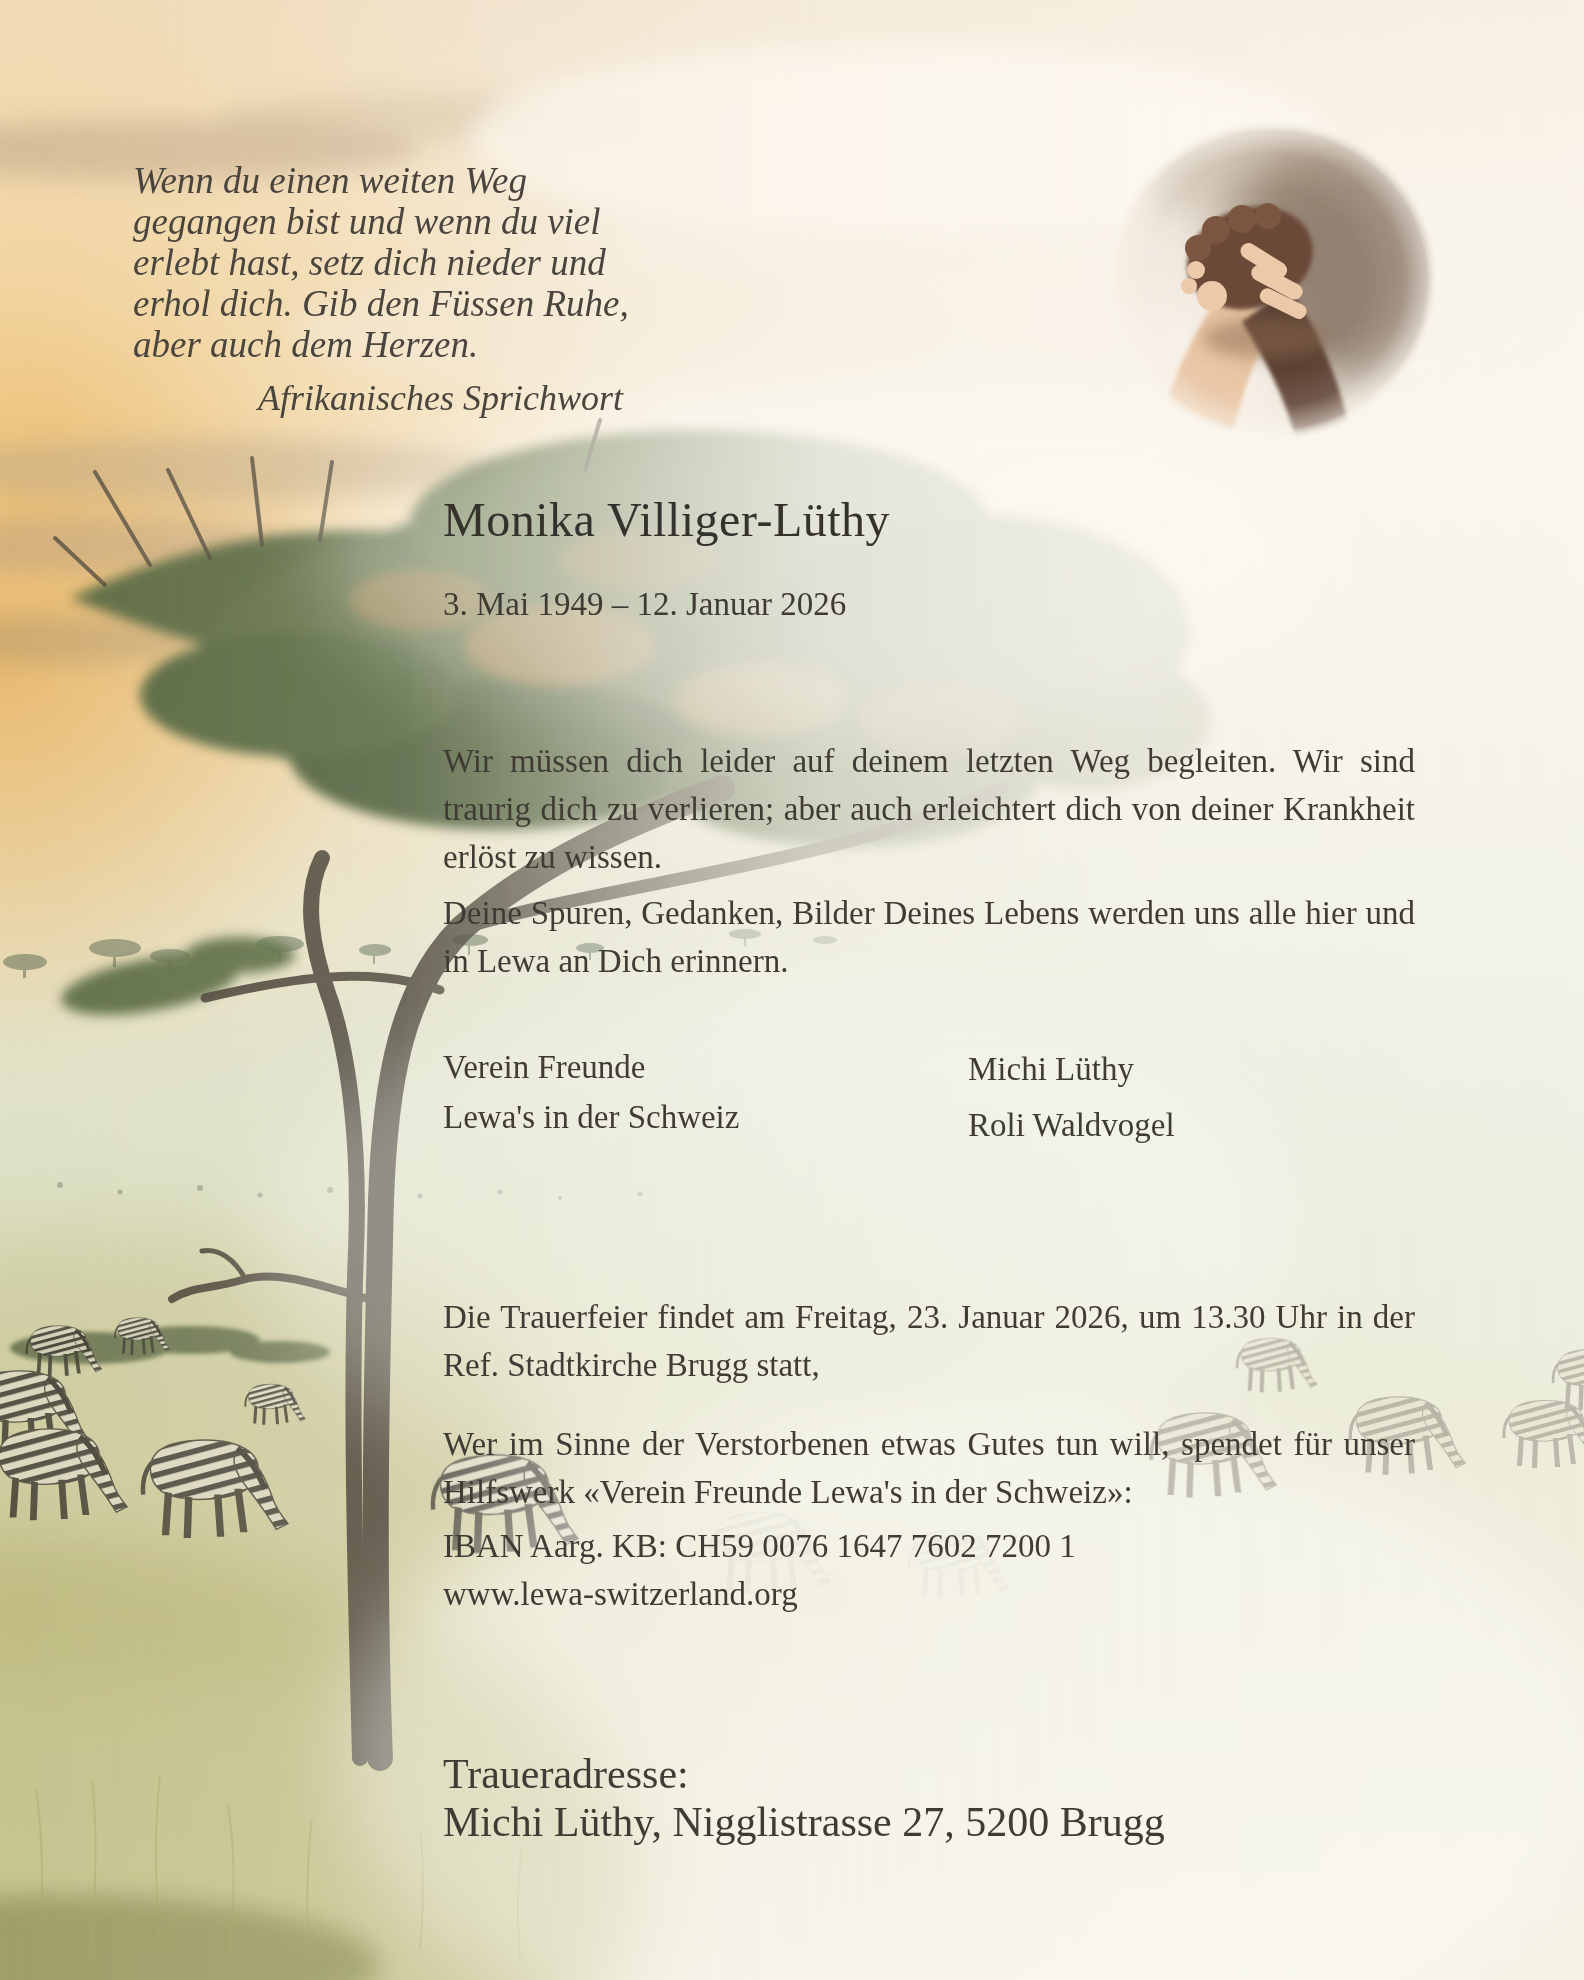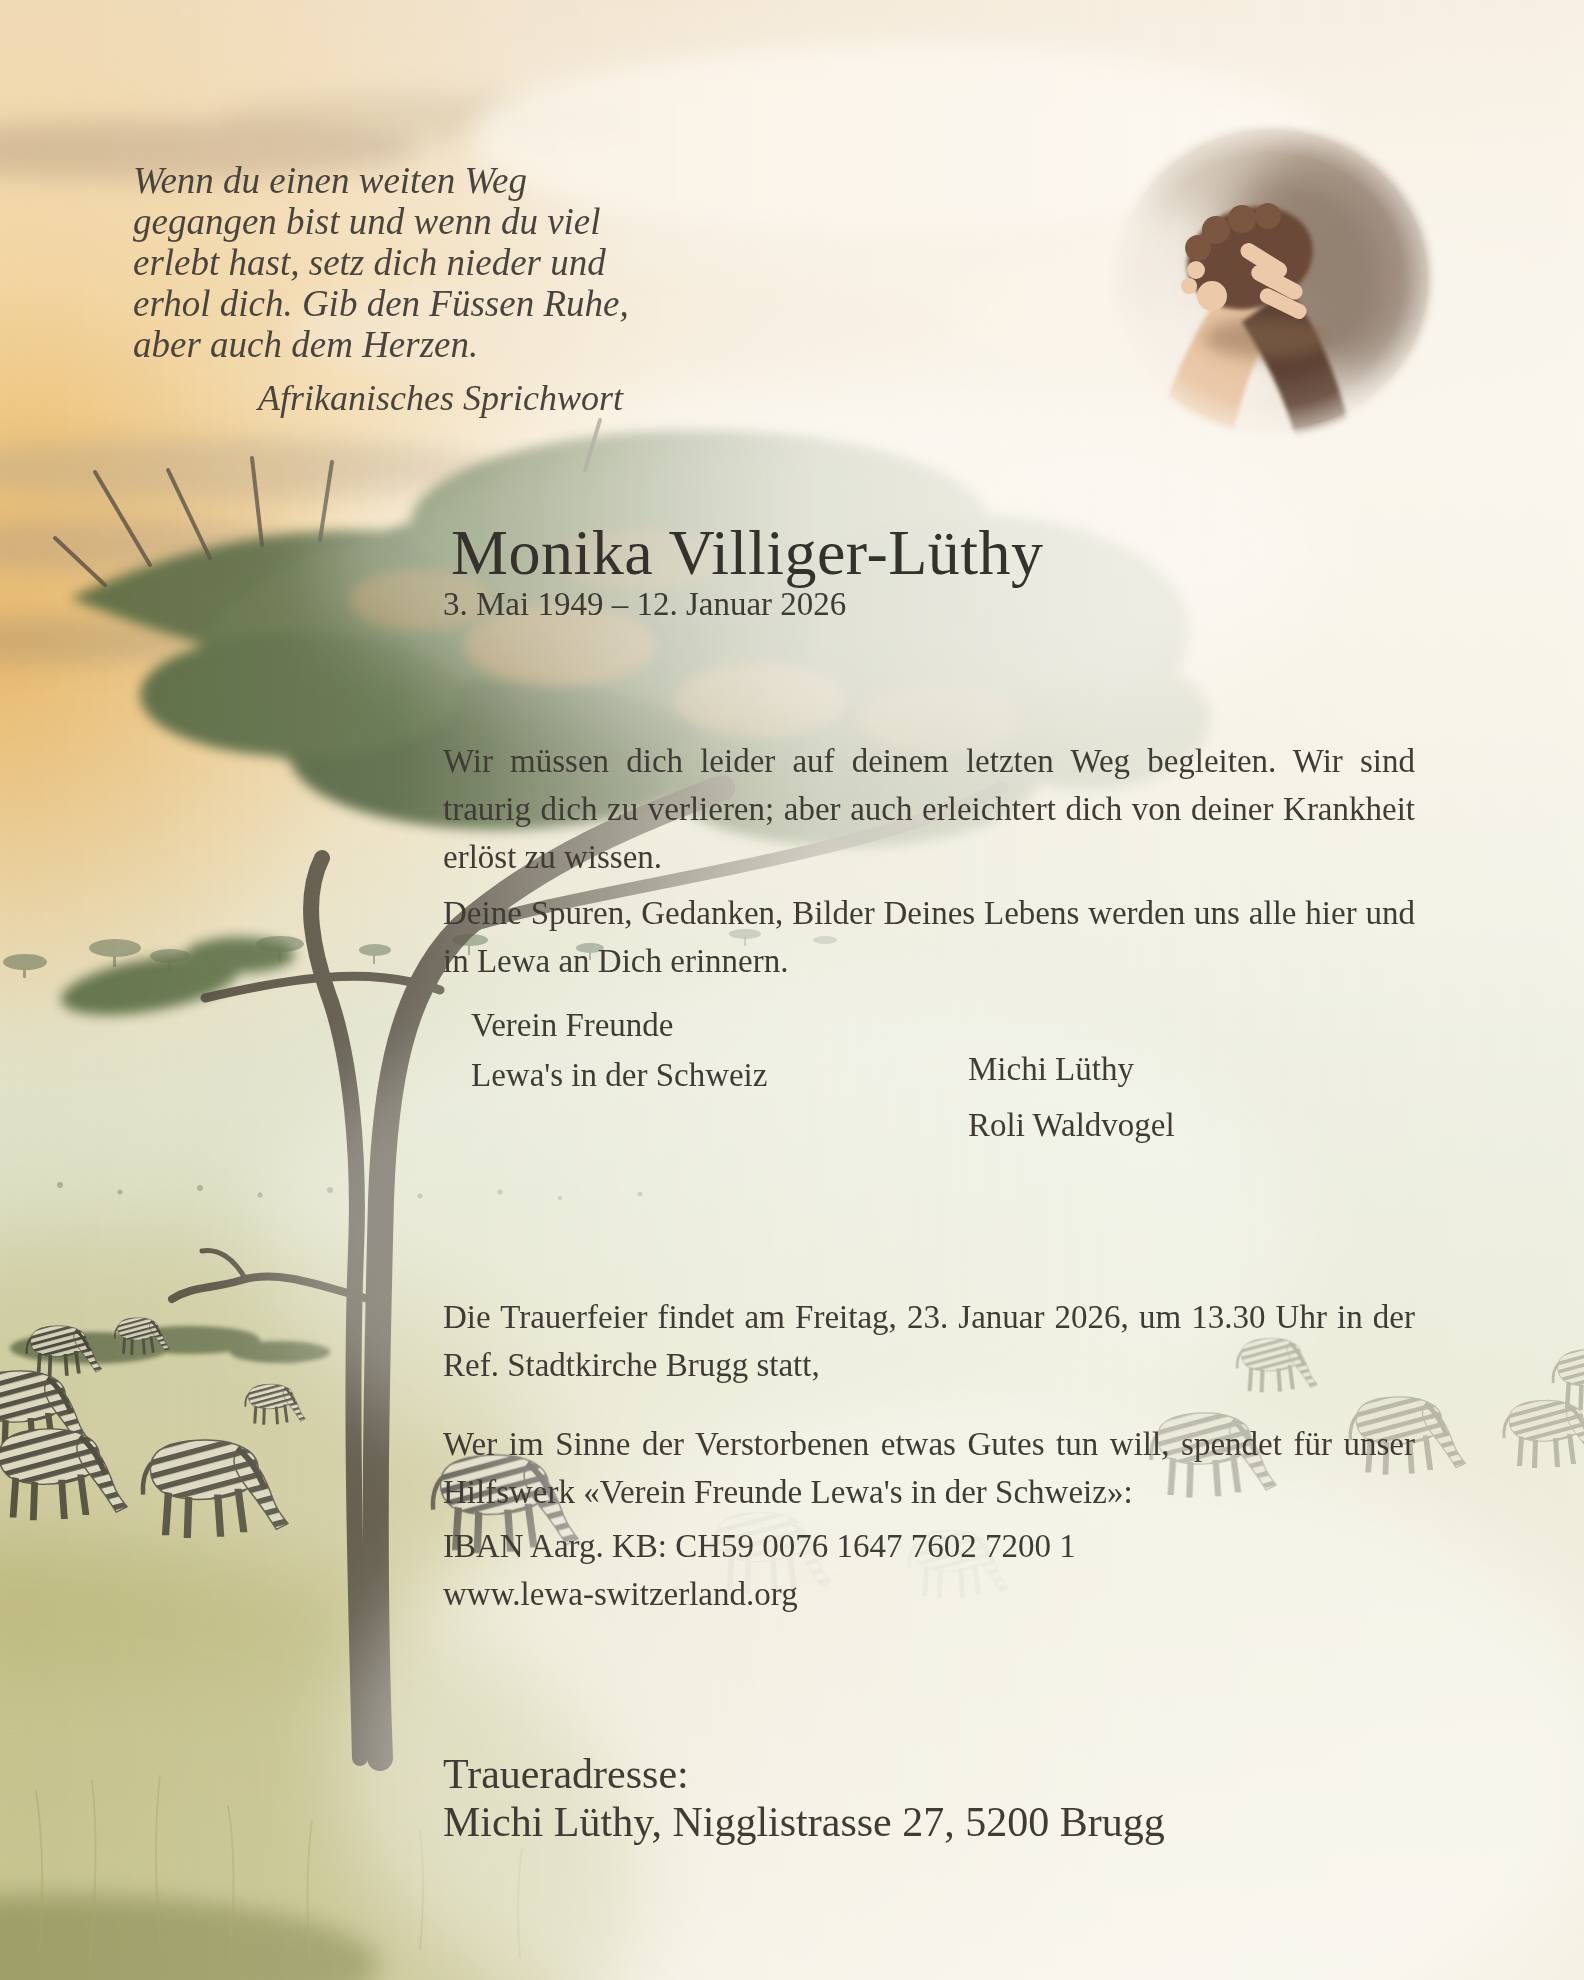--- a/index.html
+++ b/index.html
@@ -4,27 +4,27 @@
 <style>
   html,body{margin:0;padding:0;background:#ffffff;}
   .card{
     position:relative;width:1584px;height:1980px;overflow:hidden;
     background:#f1ead8;font-family:"Liberation Serif", serif;color:#3f3b34;
   }
   .bg{position:absolute;inset:0;z-index:0;}
   .txt{position:absolute;z-index:2;}
   .poem{left:133px;top:160px;font-style:italic;font-size:37px;line-height:41px;color:#49443d;white-space:nowrap;}
   .poem-attr{left:258px;top:377px;font-style:italic;font-size:36px;color:#49443d;}
-  .name{left:443px;top:516px;font-size:64px;letter-spacing:.5px;color:#35322d;margin-left:8px;}
+  .name{left:443px;top:492px;font-size:48px;letter-spacing:.5px;color:#35322d;}
   .dates{left:443px;top:567px;font-size:33px;color:#3f3b34;margin-top:19px;}
   .para{left:443px;width:972px;font-size:33px;line-height:48px;text-align:justify;text-align-last:left;color:#403c35;}
   .p1{top:704px;}
   .p2{top:856px;}
   .sig{font-size:33px;line-height:50px;color:#403c35;}
-  .sig-left{left:443px;top:1000px;margin-left:28px;}
+  .sig-left{left:443px;top:1042px;}
   .sig-michi{left:968px;top:1044px;}
   .sig-roli{left:968px;top:1100px;}
   .service{top:1260px;}
   .donation{top:1406px;margin-top:14px;}
   .iban{left:443px;top:1522px;font-size:33px;line-height:48px;color:#403c35;}
   .addr{left:443px;top:1750px;font-size:42px;line-height:48px;color:#403c35;}
 </style>
 </head>
 <body>
 

